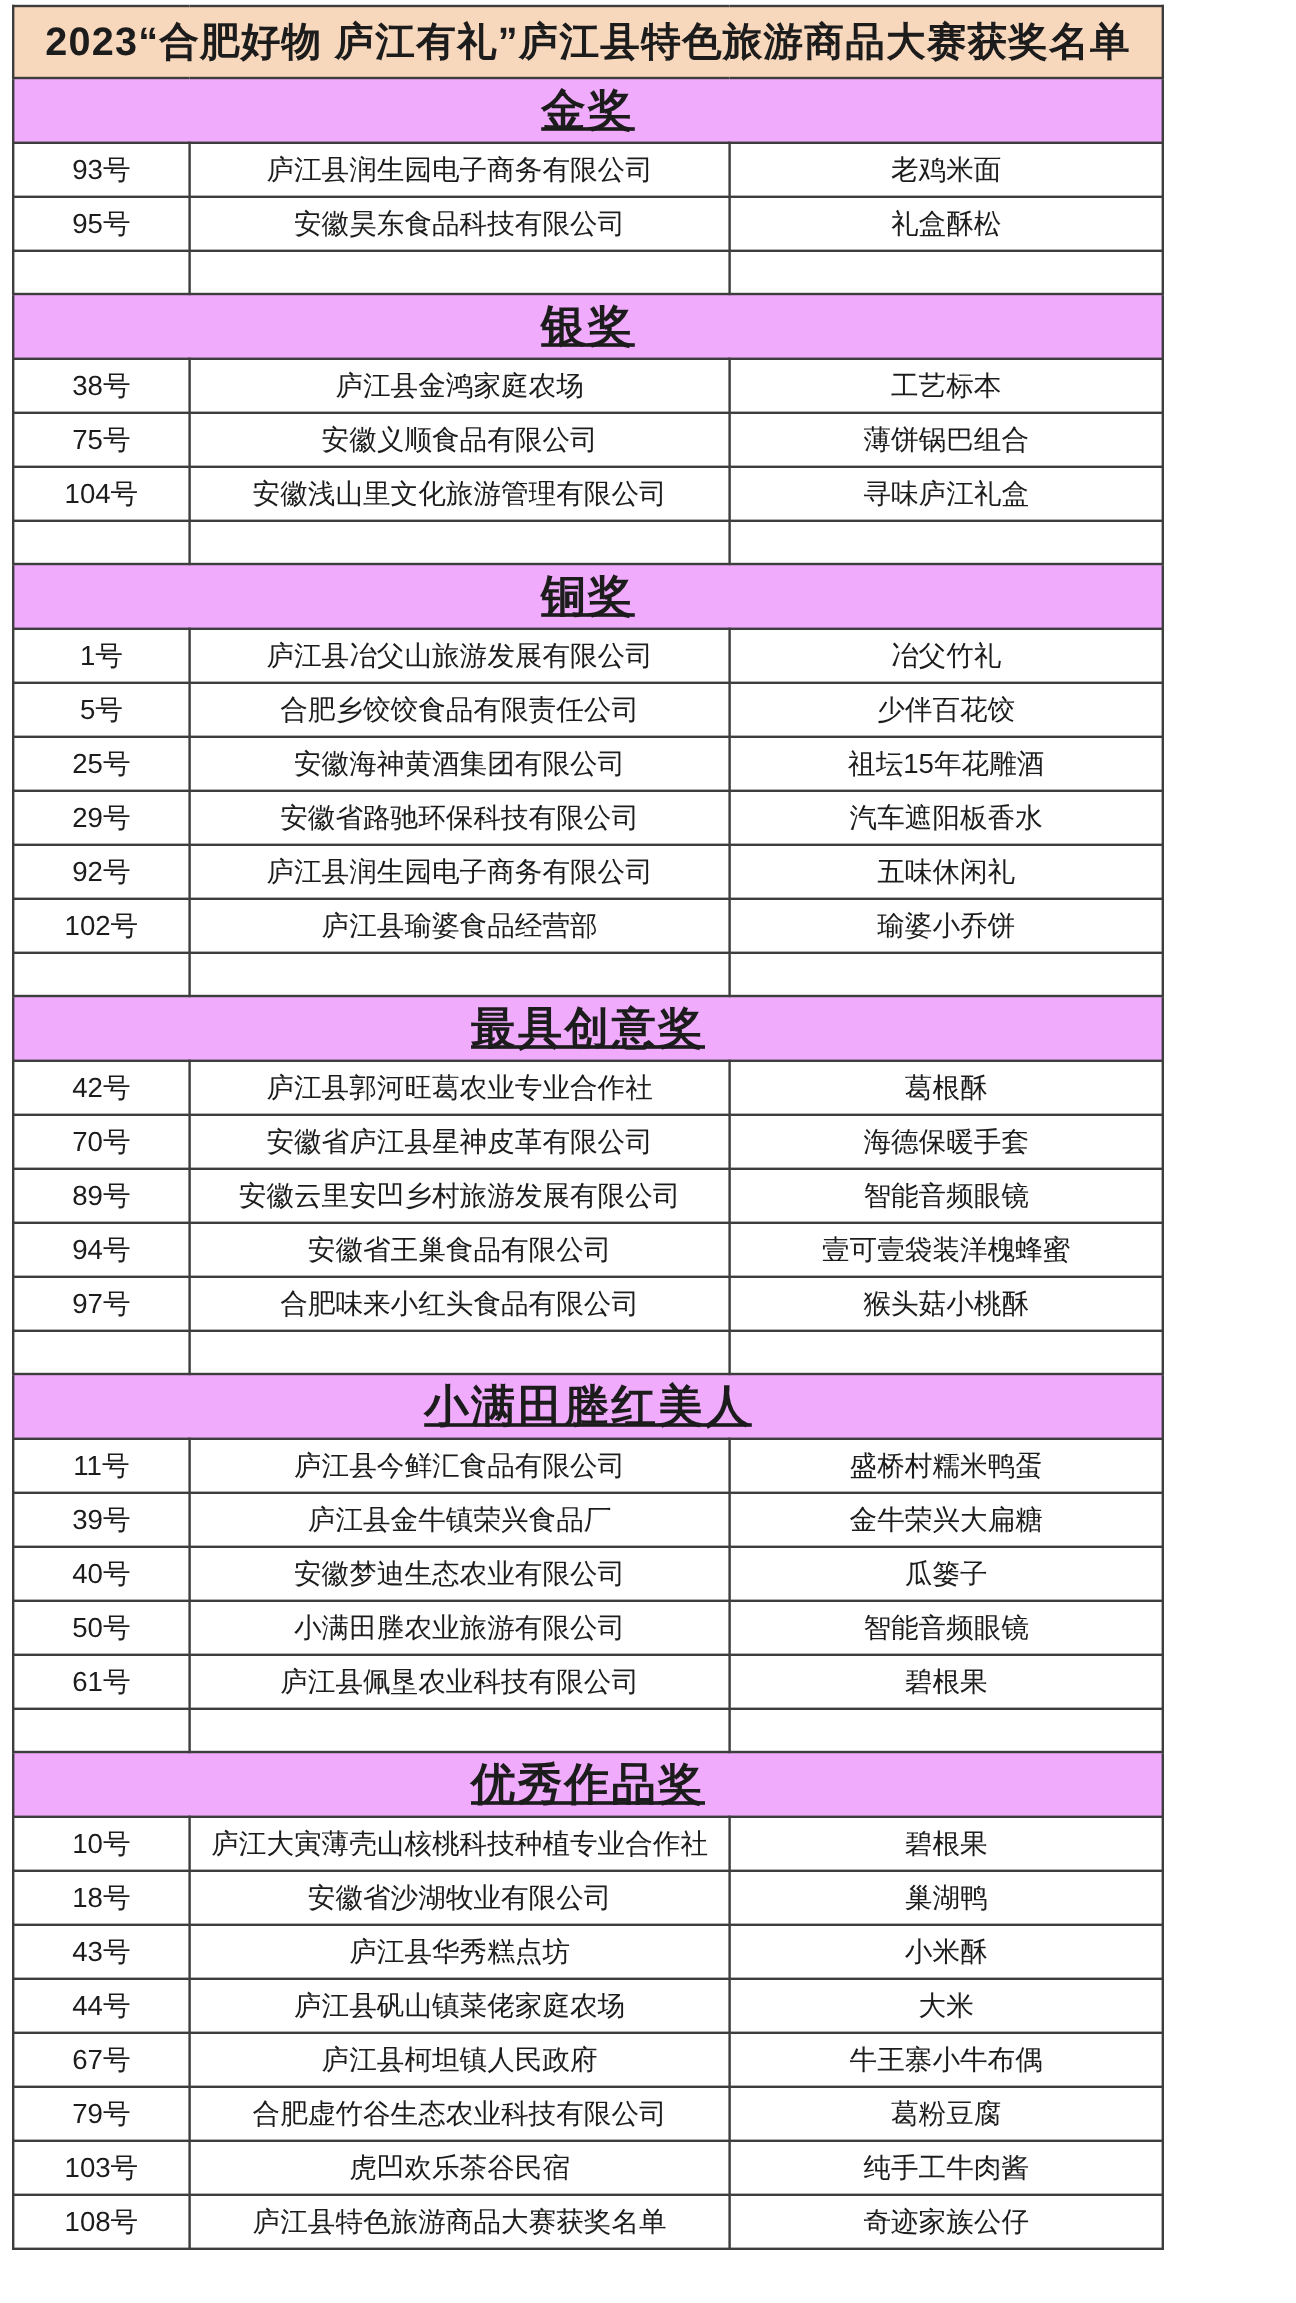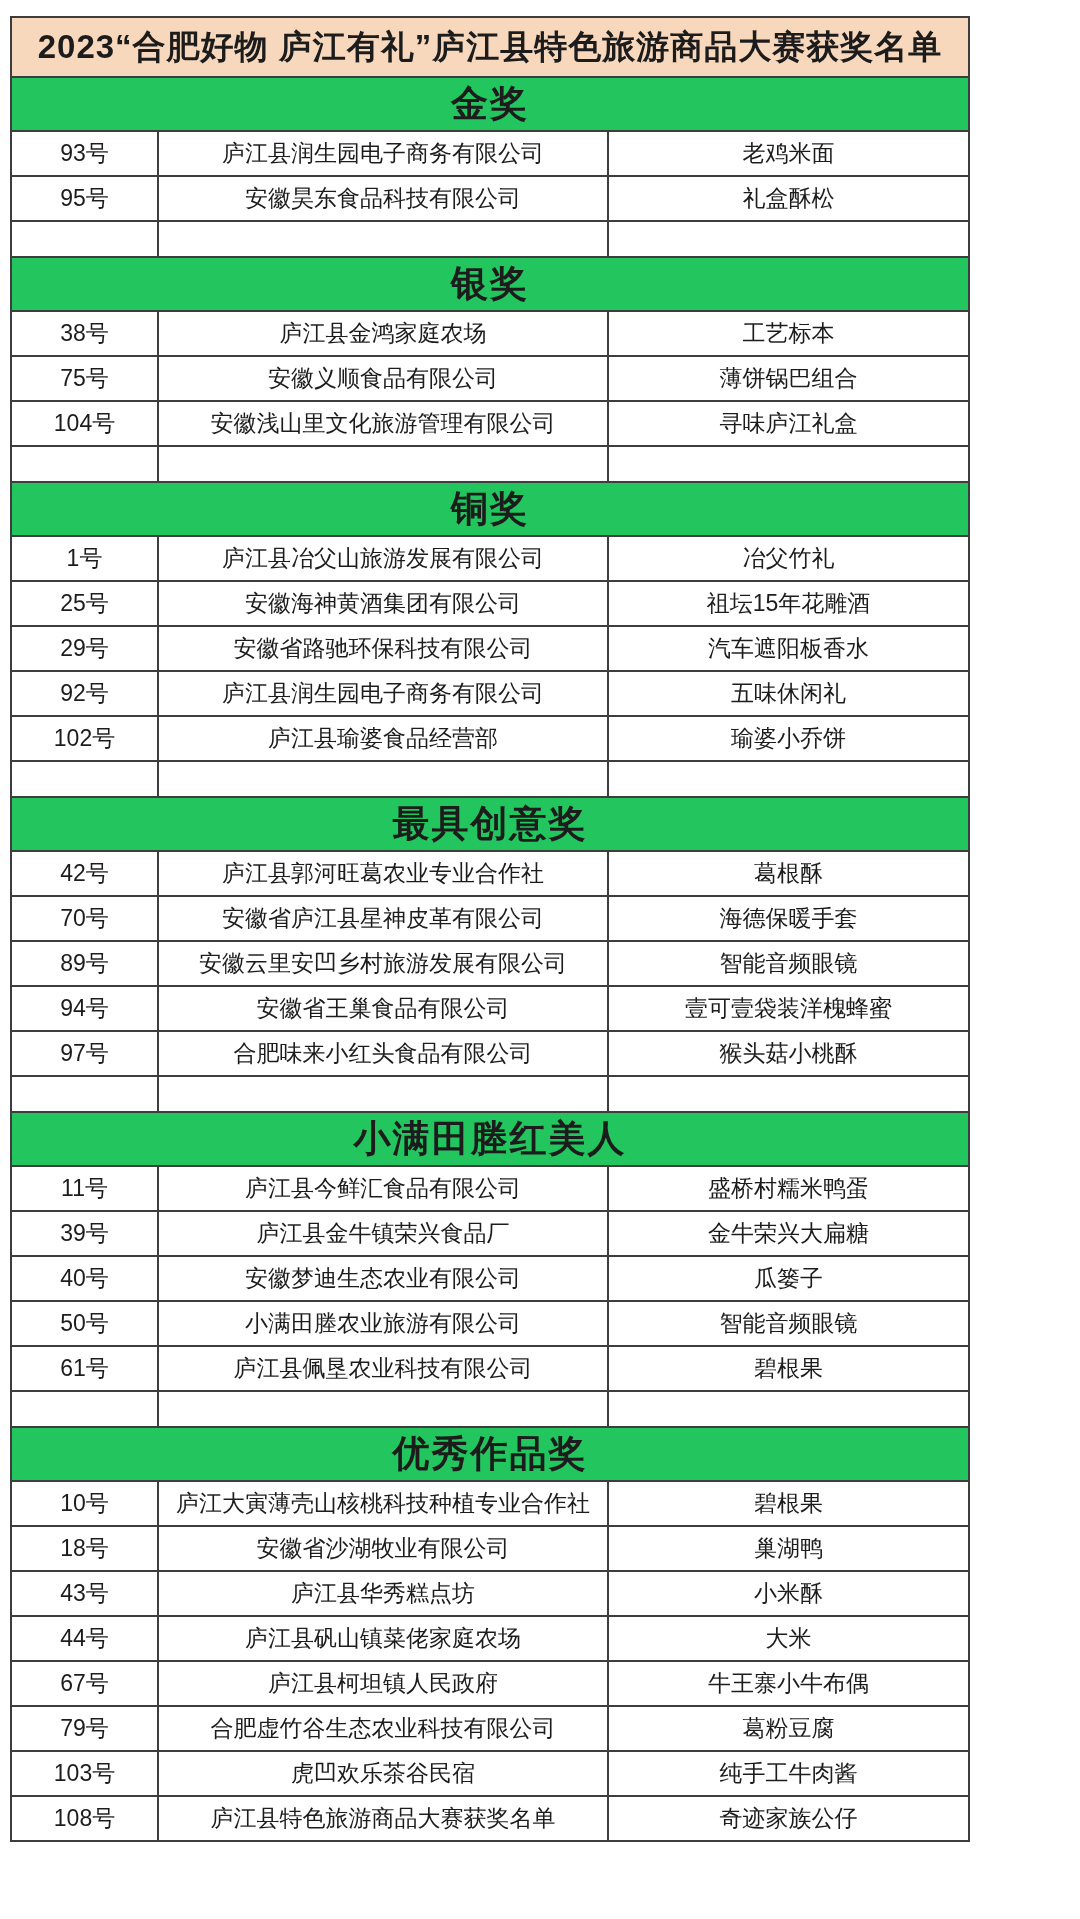--- a/index.html
+++ b/index.html
@@ -1,37 +1,37 @@
 <!DOCTYPE html>
 <html><head>
 <meta charset="utf-8">
 <style>
   html,body{margin:0;padding:0;}
   body{
     width:1080px;height:1919px;background:#ffffff;overflow:hidden;
     font-family:"Liberation Sans","DejaVu Sans",sans-serif;
     -webkit-font-smoothing:antialiased;
   }
-  .doc{position:absolute;left:10px;top:16px;width:960px;}
+  .doc{position:absolute;left:10px;top:4px;width:960px;}
   table.grid{
     width:100%;border-collapse:collapse;table-layout:fixed;
   }
   table.grid td{
     border:2px solid #3d3d3d;
     text-align:center;vertical-align:middle;
     color:#1c1c1c;overflow:hidden;white-space:nowrap;
     padding:0 4px;
   }
   .title-row td{
     height:58px;background:#f8d8bd;
     font-size:33px;font-weight:bold;letter-spacing:1px;color:#141414;
   }
   .section-row td{
-    height:52px;background:#22c55e;
-    font-size:37px;font-weight:bold;letter-spacing:2px;color:#111111;
+    height:52px;background:#f0abfc;
+    font-size:37px;font-weight:bold;letter-spacing:2px;color:#111111;text-decoration:underline;
   }
   .data-row td{
     height:43px;background:#ffffff;
     font-size:23px;font-weight:500;
   }
   .empty-row td{height:34px;background:#ffffff;}
   .col-no{width:147px;}
   .col-company{width:450px;}
   .col-product{width:auto;}
 </style>
@@ -103,20 +103,25 @@
   <tr class="section-row">
     <td colspan="3">铜奖</td>
   </tr>
 
   <tr class="data-row">
     <td>1号</td>
     <td>庐江县冶父山旅游发展有限公司</td>
     <td>冶父竹礼</td>
   </tr>
 
+  <tr class="data-row">
+    <td>5号</td>
+    <td>合肥乡饺饺食品有限责任公司</td>
+    <td>少伴百花饺</td>
+  </tr>
 
   <tr class="data-row">
     <td>25号</td>
     <td>安徽海神黄酒集团有限公司</td>
     <td>祖坛15年花雕酒</td>
   </tr>
 
   <tr class="data-row">
     <td>29号</td>
     <td>安徽省路驰环保科技有限公司</td>

